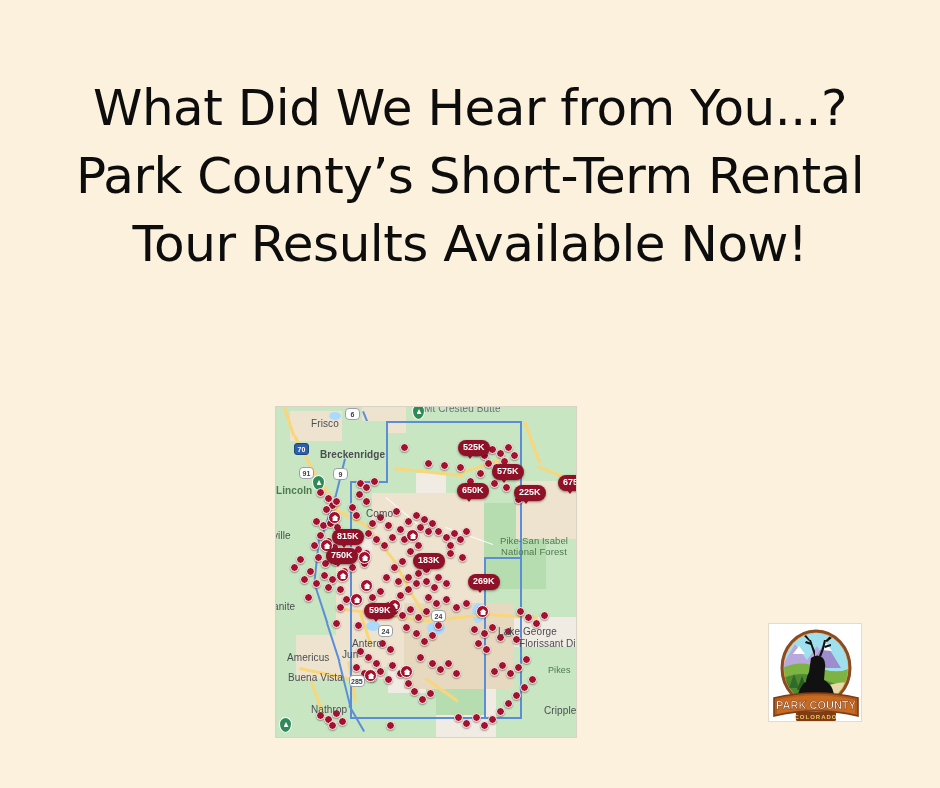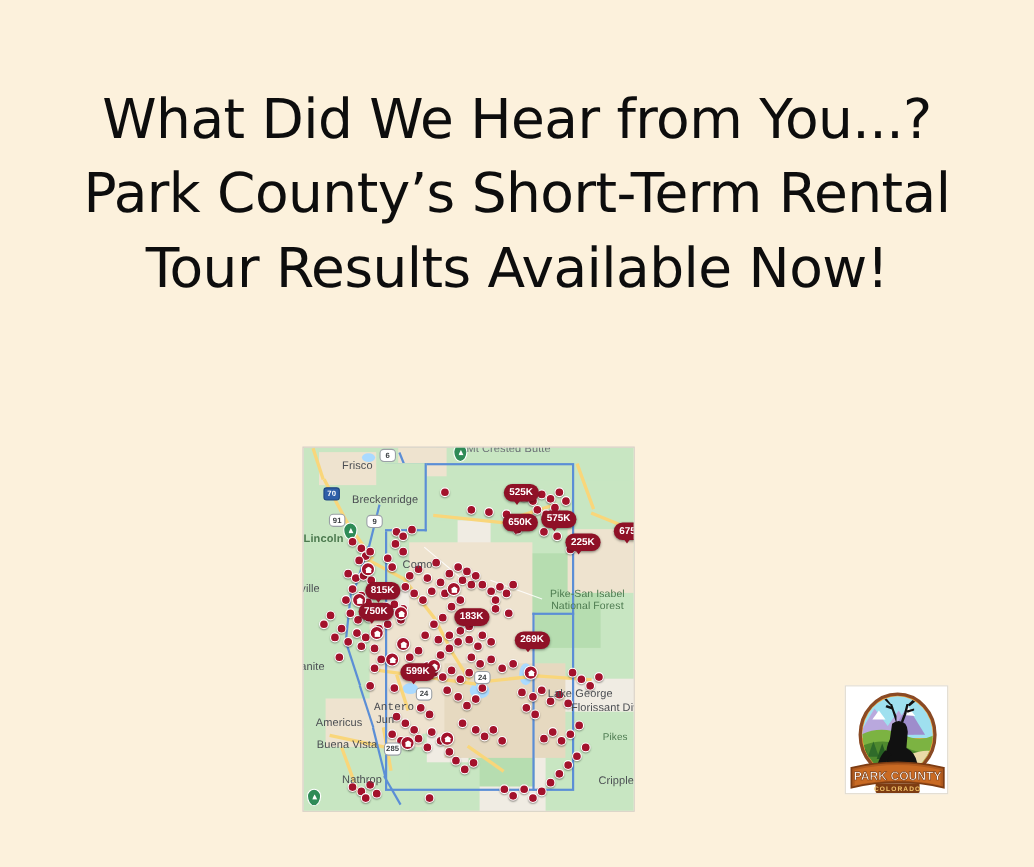--- a/index.html
+++ b/index.html
@@ -441,40 +441,40 @@
     <div class="marker-house" style="left:44px;top:132px;"></div>
     <div class="marker-house" style="left:88px;top:262px;"></div>
     <div class="marker-house" style="left:124px;top:258px;"></div>
     <div class="marker-house" style="left:130px;top:122px;"></div>
     <div class="marker-house" style="left:200px;top:198px;"></div>
     <div class="marker-house" style="left:112px;top:192px;"></div>
     <div class="marker-house" style="left:74px;top:186px;"></div>
 
     <div class="price-bubble" style="left:182px;top:33px;"><span>525K</span></div>
     <div class="price-bubble" style="left:216px;top:57px;"><span>575K</span></div>
-    <div class="price-bubble" style="left:181px;top:60px;"><span>650K</span></div>
+    <div class="price-bubble" style="left:181px;top:76px;"><span>650K</span></div>
     <div class="price-bubble" style="left:238px;top:78px;"><span>225K</span></div>
     <div class="price-bubble" style="left:238px;top:68px;margin-left:44px;"><span>675K</span></div>
     <div class="price-bubble" style="left:56px;top:122px;"><span>815K</span></div>
     <div class="price-bubble" style="left:50px;top:141px;"><span>750K</span></div>
     <div class="price-bubble" style="left:137px;top:146px;"><span>183K</span></div>
     <div class="price-bubble" style="left:192px;top:167px;"><span>269K</span></div>
     <div class="price-bubble" style="left:88px;top:196px;"><span>599K</span></div>
 
     <div class="place-label big" style="left:35px;top:11px;">Frisco</div>
-    <div class="place-label big" style="left:44px;top:42px;">Breckenridge</div>
+    <div class="place-label big" style="left:44px;top:42px;font-weight:bold;">Breckenridge</div>
     <div class="place-label big" style="left:0;top:78px;color:#4c7a4f;font-weight:bold;">Lincoln</div>
     <div class="place-label big" style="left:90px;top:101px;">Como</div>
     <div class="place-label forest" style="left:213px;top:128px;">Pike-San Isabel National Forest</div>
     <div class="place-label big" style="left:222px;top:219px;">Lake George</div>
     <div class="place-label big" style="left:243px;top:231px;">Florissant</div>
     <div class="place-label big" style="left:290px;top:231px;">Divide</div>
     <div class="place-label park" style="left:272px;top:258px;">Pikes</div>
     <div class="place-label big" style="left:268px;top:298px;">Cripple</div>
-    <div class="place-label big" style="left:64px;top:231px;font-family:Liberation Mono, monospace;">Antero</div>
+    <div class="place-label big" style="left:76px;top:231px;">Antero</div>
     <div class="place-label big" style="left:66px;top:242px;">Jun</div>
     <div class="place-label big" style="left:11px;top:245px;">Americus</div>
     <div class="place-label big" style="left:12px;top:265px;">Buena Vista</div>
     <div class="place-label big" style="left:35px;top:297px;">Nathrop</div>
     <div class="place-label big" style="left:-3px;top:123px;">ville</div>
     <div class="place-label big" style="left:-3px;top:194px;">anite</div>
     <div class="place-label big" style="left:148px;top:-4px;color:#6b6f75;">Mt Crested Butte</div>
 
     <div class="shield" style="left:69px;top:1px;">6</div>
     <div class="shield interstate" style="left:18px;top:36px;">70</div>

